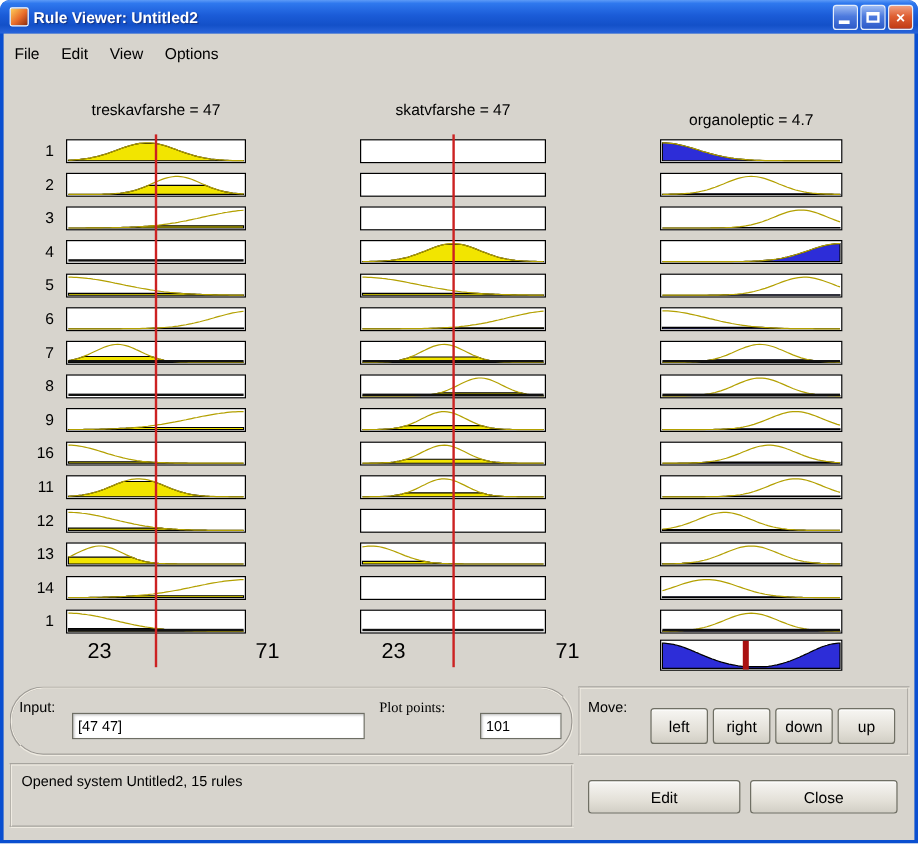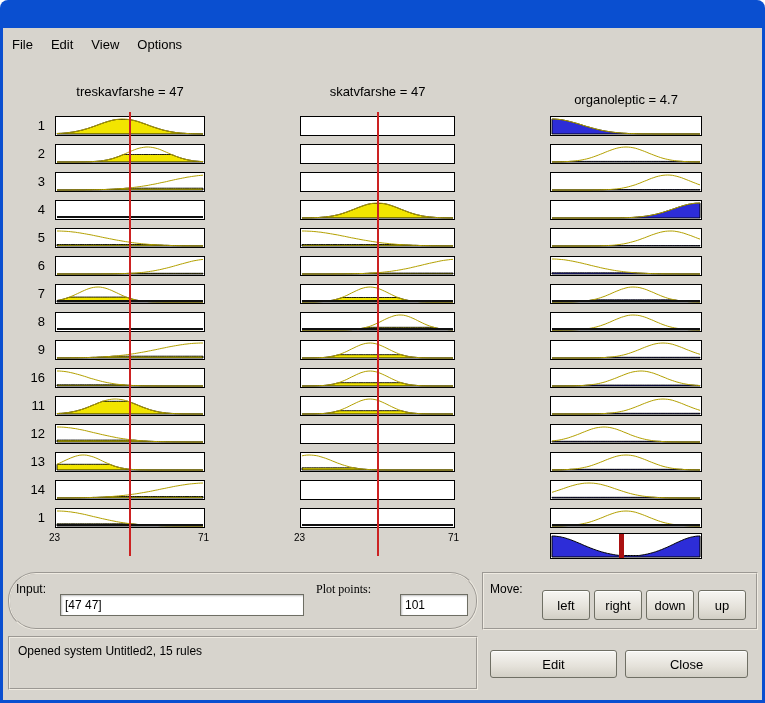--- a/index.html
+++ b/index.html
@@ -18,38 +18,51 @@
   .min-glyph { position:absolute; left:4px; bottom:4px; width:9px; height:3px; background:#fff; }
   .max-glyph { width:11px; height:9px; border:2px solid #fff; border-top-width:3px; box-sizing:border-box; }
   .client { position:absolute; left:3px; top:28px; width:759px; height:672px; background:#d7d4cd; }
   .menubar { position:absolute; left:0; top:4px; width:100%; height:26px; display:flex; align-items:center; }
   .menu-item { padding:0 9px; font-size:13px; line-height:24px; color:#000; }
   #plot-area { position:absolute; left:0; top:0; width:759px; height:540px; }
   .col-title { position:absolute; text-align:center; font-size:13px; color:#000; }
   .rule-num { position:absolute; width:28px; text-align:right; font-size:13px; color:#000; }
   .mf-cell { position:absolute; background:#fff; border:1px solid #000; box-sizing:border-box; }
   .mf-cell svg { display:block; }
-  .axis-label { position:absolute; font-size:10px; color:#000; width:32px; }
+  .axis-label { position:absolute; font-size:18px; color:#000; width:32px;margin-left:24px; }
   .red-line { position:absolute; width:2px; z-index:5; }
   .agg-marker { position:absolute; z-index:6; }
   .panel { position:absolute; border:2px groove #efebe2; box-sizing:border-box; }
   .small-label { position:absolute; font-size:12px; color:#000; }
   .text-input { position:absolute; background:#fff; border:1px solid #6e6e64; box-shadow:inset 1px 1px 2px rgba(0,0,0,0.25);
     font-family:"Liberation Sans", sans-serif; font-size:12px; padding:0 4px; box-sizing:border-box; }
   .btn { background:linear-gradient(180deg,#f7f6f3 0%,#e4e1d9 60%,#d2cfc5 100%); border:1px solid #6f6f64;
     border-radius:3px; font-size:13px; color:#000; font-family:"Liberation Sans", sans-serif;
     box-shadow:inset 0 1px 0 #fff; cursor:default; }
   .move-btn { position:absolute; top:16px; width:48px; height:30px; }
   .action-btn { position:absolute; height:28px; }
   .status-text { position:absolute; left:8px; top:6px; font-size:12px; color:#000; }
 </style>
 </head>
 <body>
 
 <div class="window">
+  <div class="titlebar">
+    <span class="app-icon"></span>
+    <span class="title-text">Rule Viewer: Untitled2</span>
+    <span class="tb-btns">
+      <span class="tb-btn min">
+          <span class="min-glyph"></span>
+        </span>
+      <span class="tb-btn max">
+          <span class="max-glyph"></span>
+        </span>
+      <span class="tb-btn cls">×</span>
+    </span>
+  </div>
 
   <div class="client">
     <div class="menubar" id="menubar">
         <div class="menu-item">File</div>
         <div class="menu-item">Edit</div>
         <div class="menu-item">View</div>
         <div class="menu-item">Options</div>
       </div>
 
     <div id="plot-area">

